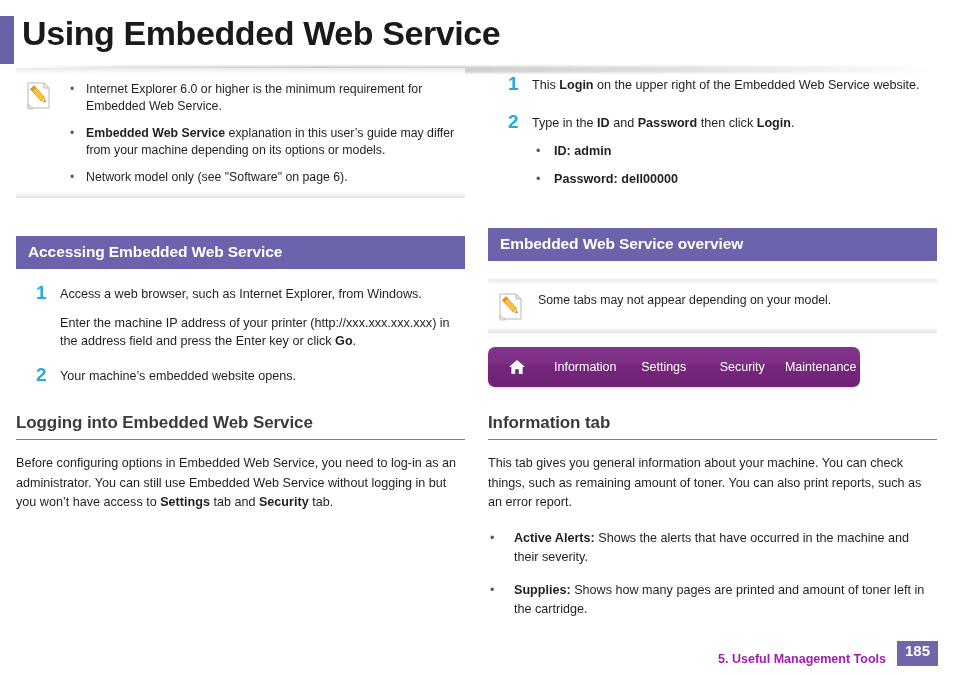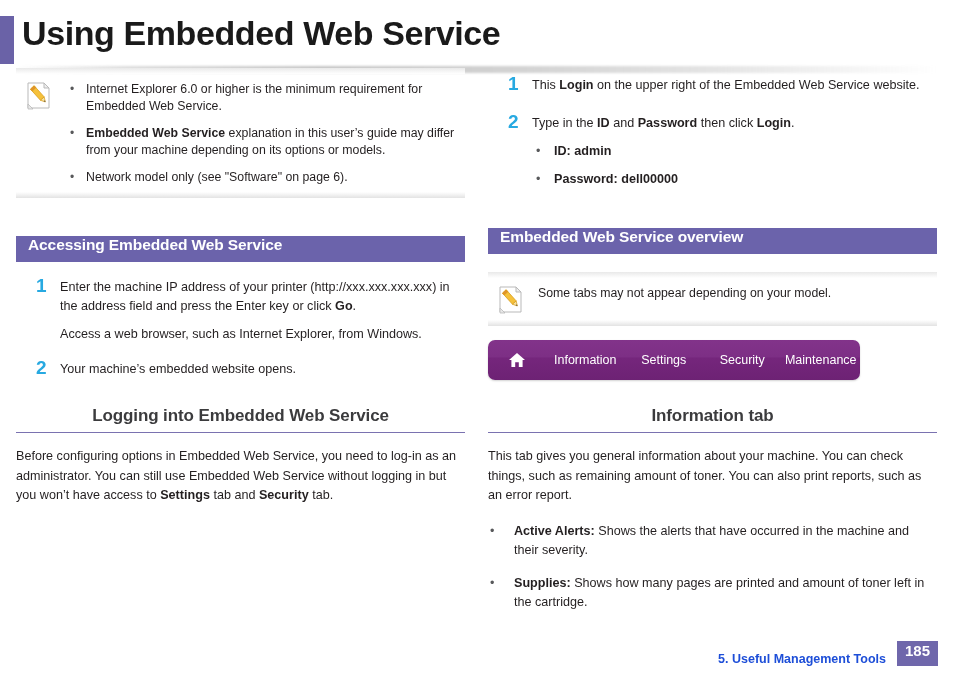--- a/index.html
+++ b/index.html
@@ -129,21 +129,21 @@
     line-height: 17px;
     padding-left: 2px;
   }
 
   
   .section-bar {
     background: #6b63ab;
     color: #ffffff;
     font-size: 15.5px;
     font-weight: bold;
-    padding: 0 0 8px 12px;
+    padding: 7px 0 8px 12px;
     letter-spacing: -0.1px;
   }
 
   
   .steps {
     margin: 0;
     padding: 0;
     list-style: none;
   }
   .step {
@@ -190,21 +190,20 @@
   }
 
   
   .sub-head {
     font-size: 17px;
     font-weight: bold;
     color: #3b3b3d;
     padding-bottom: 6px;
     border-bottom: 1px solid #7a72b0;
     letter-spacing: -0.1px;
-    text-align: center;
   }
   .body-para {
     font-size: 12.6px;
     line-height: 19.5px;
     margin: 14px 0 0 0;
     color: #231f20;
   }
 
   
   .info-list {
@@ -255,21 +254,21 @@
 
   
   .footer {
     position: absolute;
     right: 16px;
     bottom: 9px;
     display: flex;
     align-items: center;
   }
   .footer-label {
-    color: #1d4ed8;
+    color: #a21caf;
     font-size: 12.5px;
     font-weight: bold;
     margin-right: 11px;
     white-space: nowrap;
     margin-top: 12px;
   }
   .footer-page {
     background: #6f67ab;
     color: #ffffff;
     font-size: 15px;
@@ -326,22 +325,22 @@
     </div>
   </div>
 
   <div style="height:34px"></div>
 
   <div class="section-bar">Accessing Embedded Web Service</div>
 
   <ul class="steps">
     <li class="step">
       <span class="num">1</span>
+      <p>Access a web browser, such as Internet Explorer, from Windows.</p>
       <p><span>Enter the machine IP address of your printer (http://xxx.xxx.xxx.xxx) in the address field and press the Enter key or click </span><b>Go</b><span>.</span></p>
-      <p>Access a web browser, such as Internet Explorer, from Windows.</p>
     </li>
     <li class="step">
       <span class="num">2</span>
       <p>Your machine’s embedded website opens.</p>
     </li>
   </ul>
 
   <div style="height:28px"></div>
 
   <div class="sub-head">Logging into Embedded Web Service</div>

